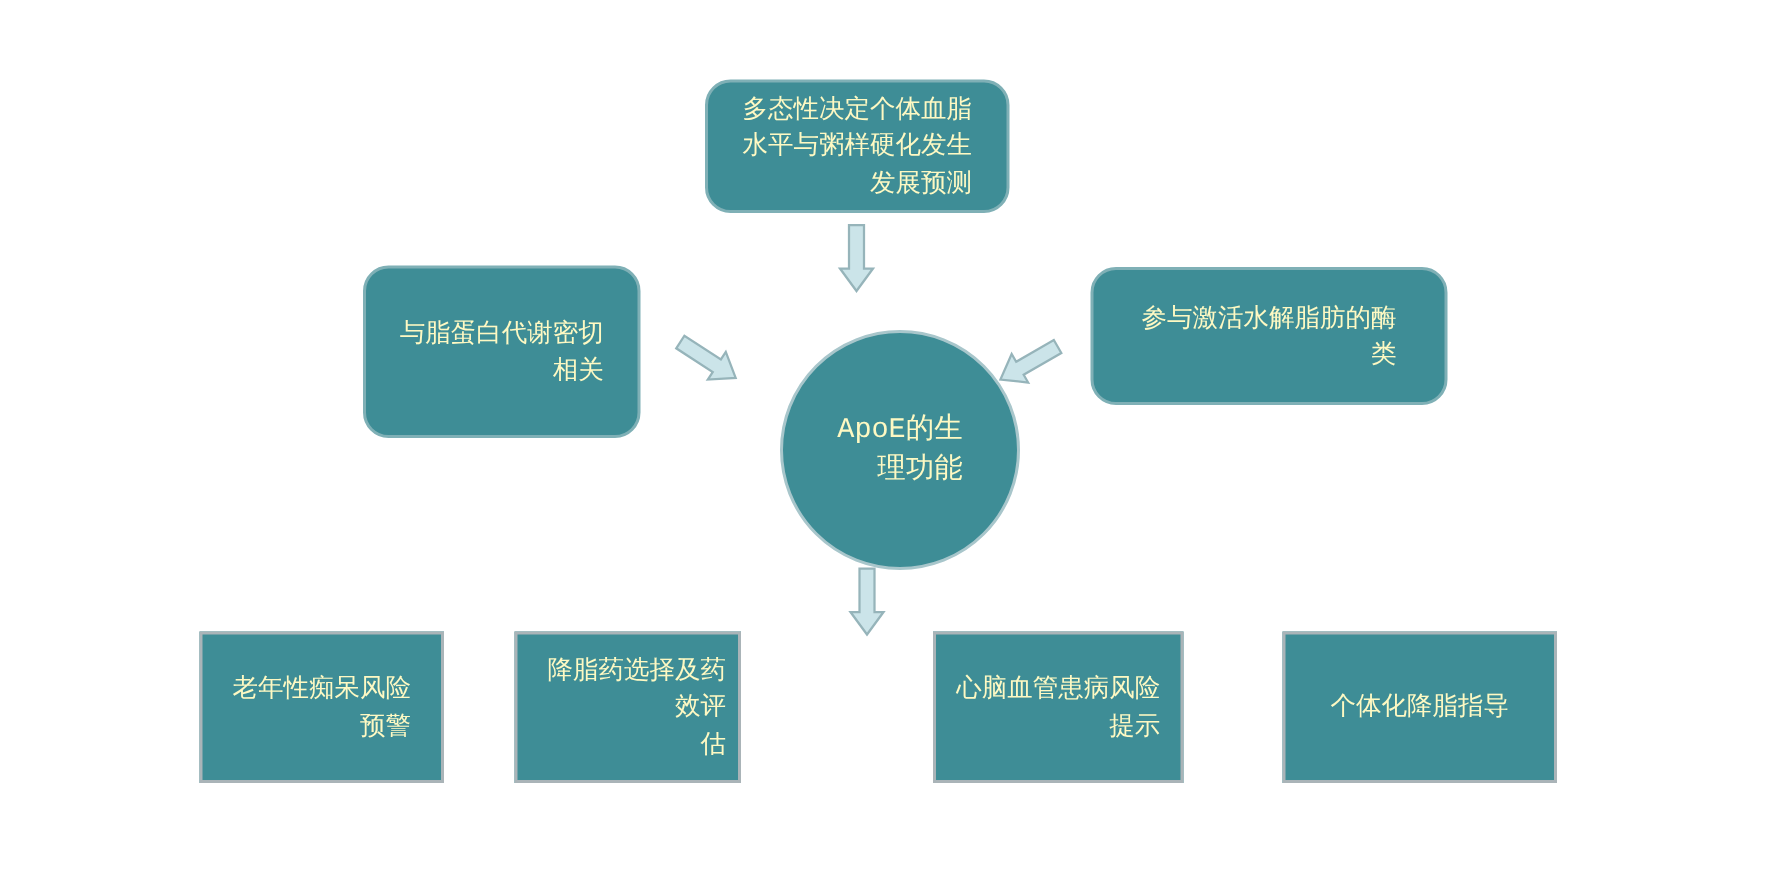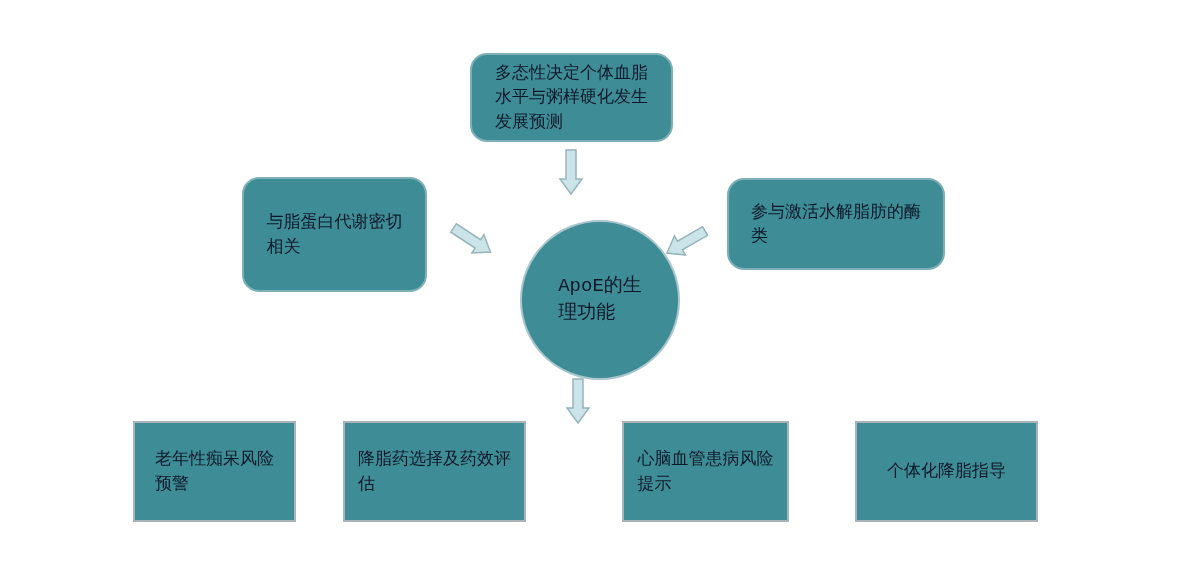--- a/index.html
+++ b/index.html
@@ -14,51 +14,51 @@
     height: 587px;
     background: #ffffff;
     overflow: hidden;
   }
   .node {
     position: absolute;
     box-sizing: border-box;
     display: flex;
     align-items: center;
     justify-content: center;
-    text-align: left;
+    text-align: right;
     background: #3E8D96;
-    color: #0f172a;
+    color: #fef9c3;
     font-size: 17px;
     line-height: 1.42;
   }
   .node .label {
     white-space: pre-line;
     padding: 2px 8px;
   }
   .rounded {
     border-radius: 17px;
     border: 2px solid #7FB0B6;
   }
   #node-top    { left: 470px; top: 53px;  width: 203px; height: 89px; }
   #node-left   { left: 242px; top: 177px; width: 185px; height: 115px; }
-  #node-right  { left: 727px; top: 178px; width: 218px; height: 92px; }
+  #node-right  { left: 727px; top: 178px; width: 238px; height: 92px; }
   #node-center {
     left: 520px; top: 220px; width: 160px; height: 160px;
     border-radius: 50%;
     border: 2px solid #A8C6CB;
     font-size: 19px;
     font-family: Liberation Mono, monospace;
   }
   .app {
     top: 421px;
     height: 101px;
     border: 2px solid #AAB4B8;
   }
   #app-0 { left: 133px; width: 163px; }
-  #app-1 { left: 343px; width: 183px; }
+  #app-1 { left: 343px; width: 151px; }
   #app-2 { left: 622px; width: 167px; }
   #app-3 { left: 855px; width: 183px; }
   .arrow {
     position: absolute;
     overflow: visible;
   }
   #arrow-top    { left: 559px; top: 149px; }
   #arrow-bottom { left: 566px; top: 378px; }
   #arrow-left   { left: 460px; top: 217px; transform: rotate(-57deg); }
   #arrow-right  { left: 674px; top: 219px; transform: rotate(60deg); }

